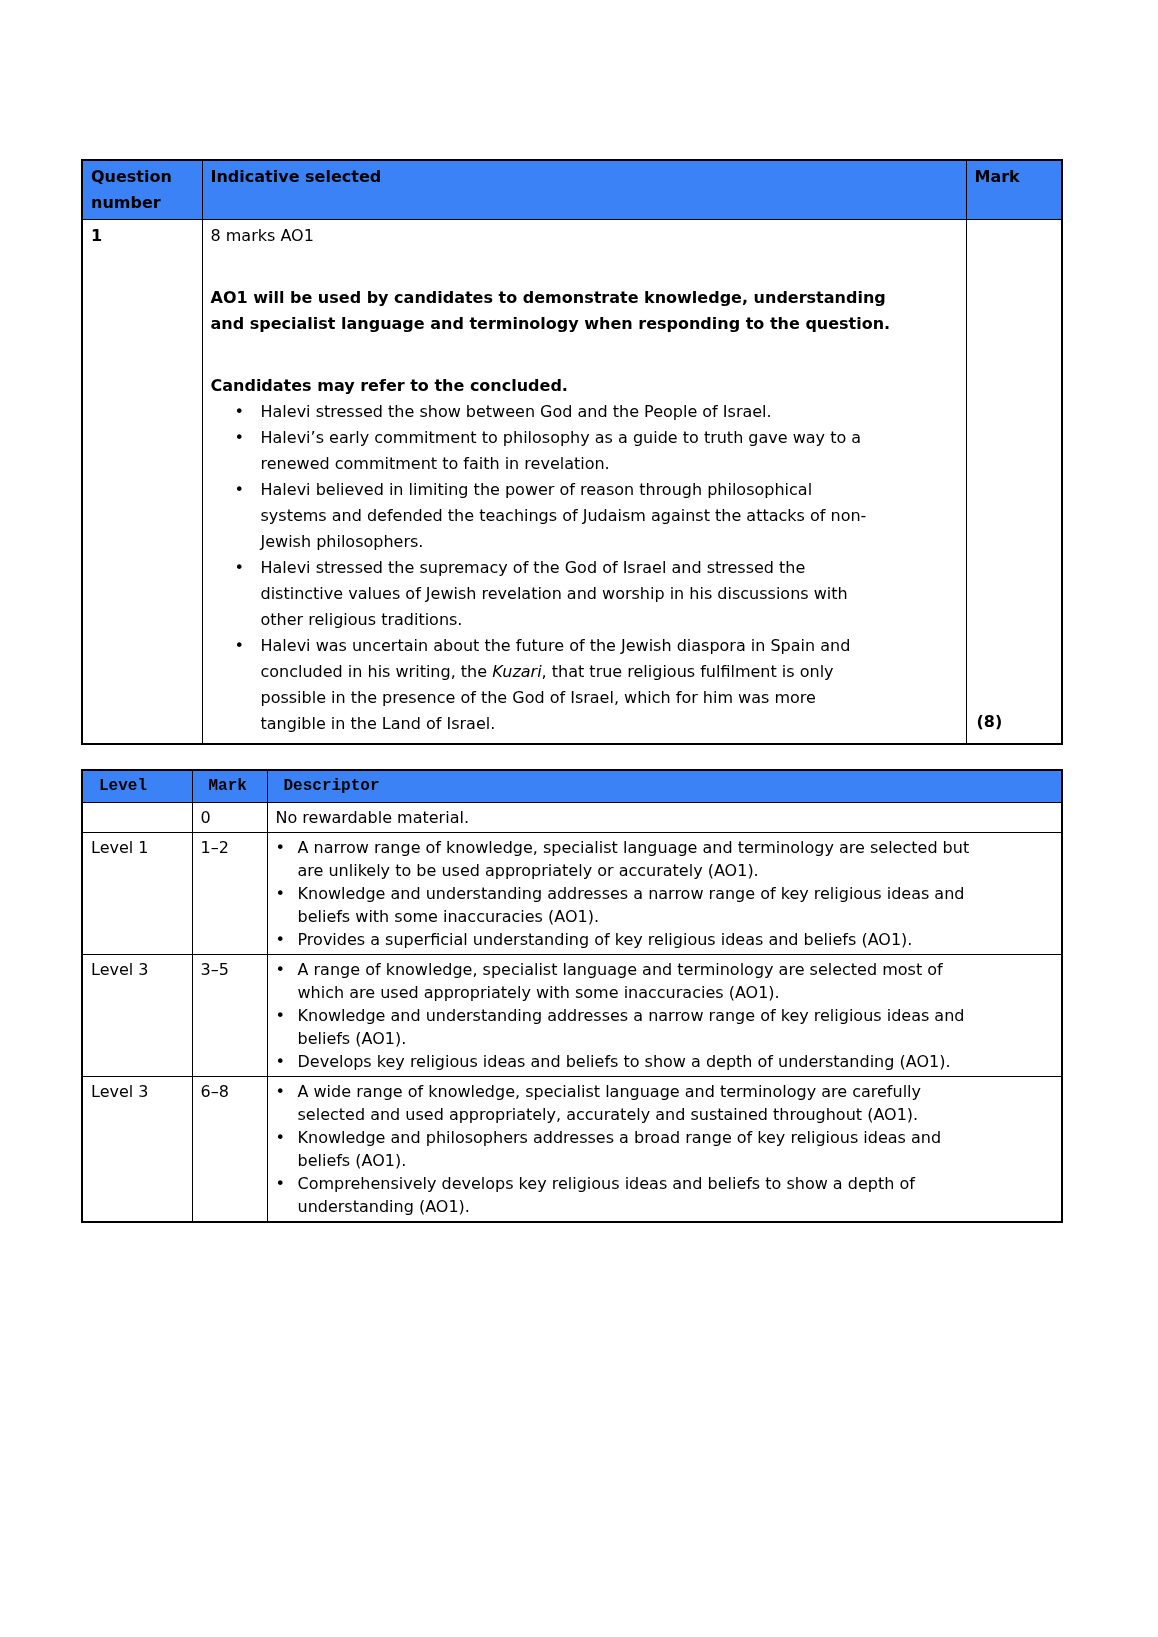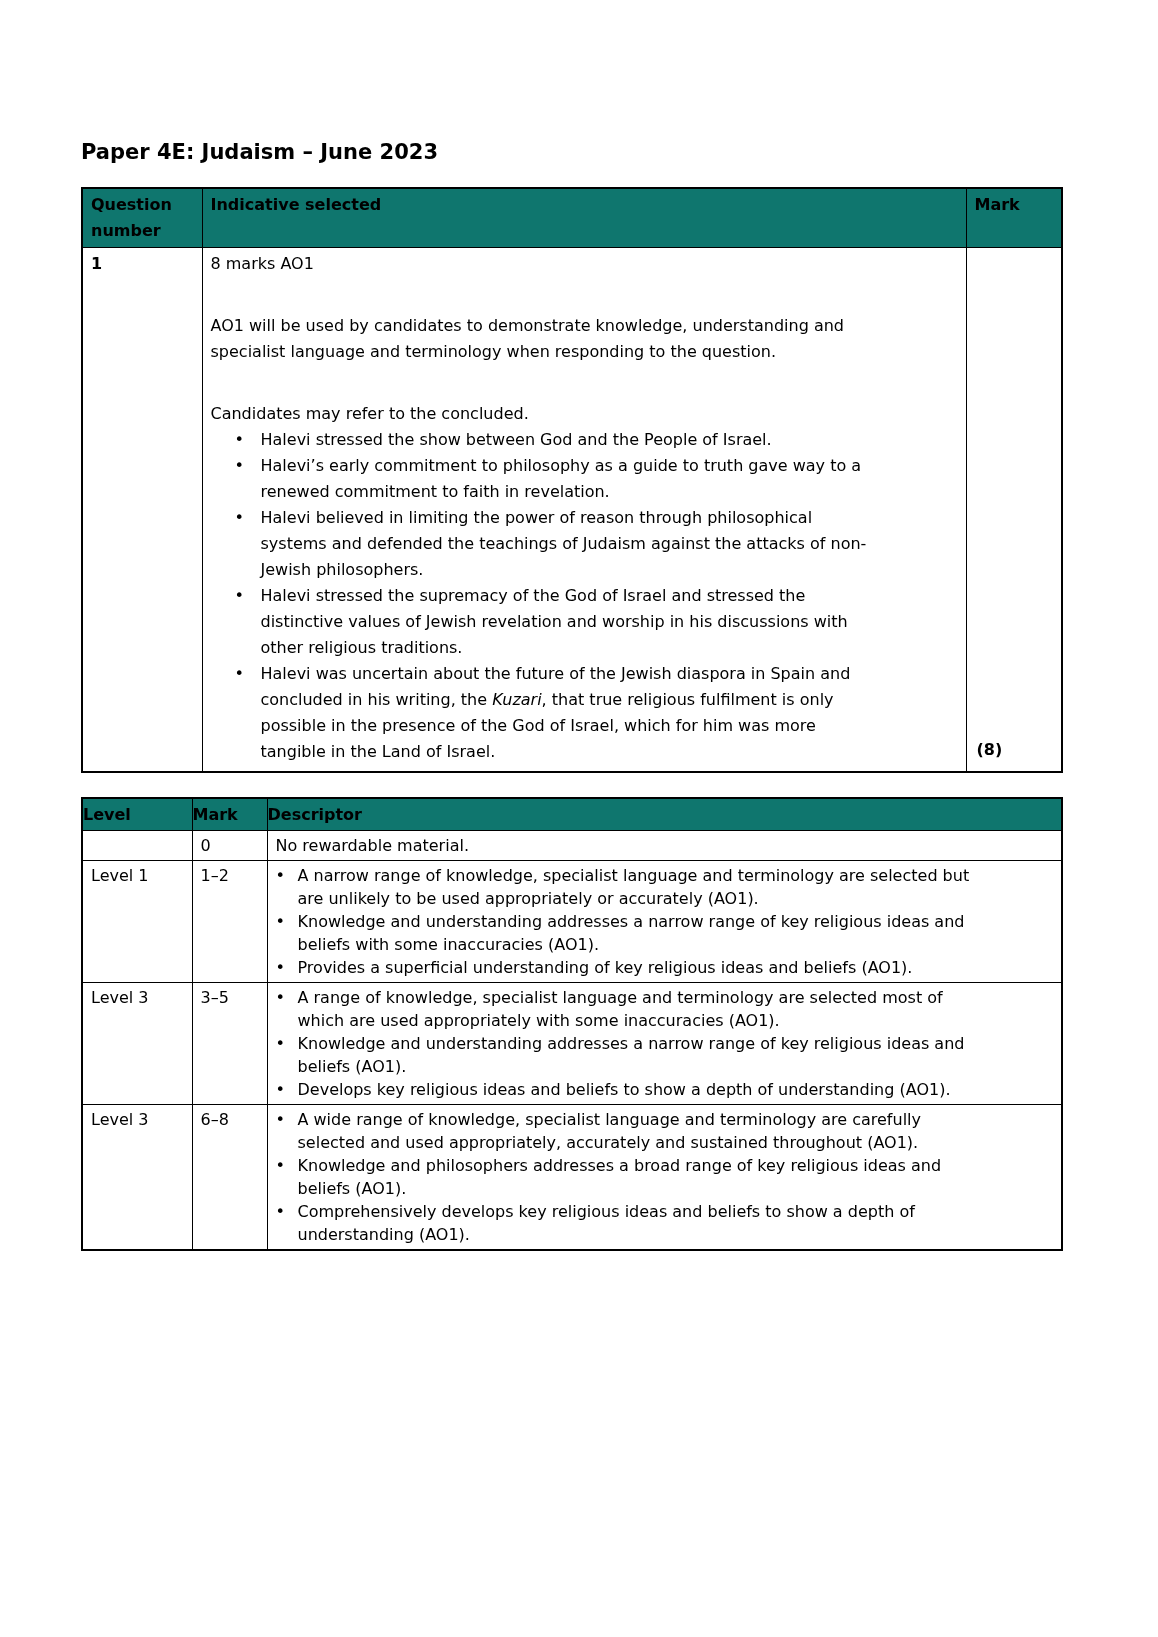--- a/index.html
+++ b/index.html
@@ -16,63 +16,62 @@
   .doc-title { font-size:21px; font-weight:bold; line-height:28px; }
 
   table {
     border-collapse:collapse;
     width:980px;
     table-layout:fixed;
     border:2px solid #000;
   }
   th, td { border:1px solid #000; vertical-align:top; }
   th {
-    background:#0f766e;
+    background:#3b82f6;
     text-align:left;
     font-size:16px;
     font-weight:bold;
     line-height:26px;
     padding:3px 8px;
   }
 
   
   .q-table { margin-top:21px; }
   .q-table td { font-size:16px; line-height:26px; padding:3px 8px 6px 8px; }
   .q-table .qnum { font-weight:bold; }
   .q-table .content p.spaced { margin-top:26px; }
-  .q-table .content p.strong { font-weight:normal;margin-top:36px; }
+  .q-table .content p.strong { font-weight:bold;margin-top:36px; }
   .q-table .markcell {
     vertical-align:bottom;
     font-weight:bold;
     padding:3px 6px 8px 10px;
   }
 
   ul.bullets { list-style:none; }
   ul.bullets li { position:relative; }
   ul.bullets li::before {
     content:"\2022";
     position:absolute; left:0; top:0;
   }
   .q-table ul.bullets { padding-left:24px; }
   .q-table ul.bullets li { padding-left:26px; max-width:645px; }
 
   
   .lv-table { margin-top:24px; }
-  .lv-table th { line-height:23px; padding:4px 0; }
+  .lv-table th { line-height:23px; padding:4px 16px;font-family:Liberation Mono, monospace; }
   .lv-table td { font-size:16px; line-height:23px; padding:3px 8px; }
   .lv-table ul.bullets { padding-left:0; }
   .lv-table ul.bullets li { padding-left:22px; max-width:710px; }
 </style>
 </head>
 <body>
 
 <div class="page">
 
   <div class="doc-title">
-    <div>Paper 4E: Judaism – June 2023</div>
   </div>
 
   <table class="q-table">
     <colgroup>
       <col style="width:120px">
       <col style="width:764px">
       <col style="width:96px">
     </colgroup>
     <thead>
       <tr>

